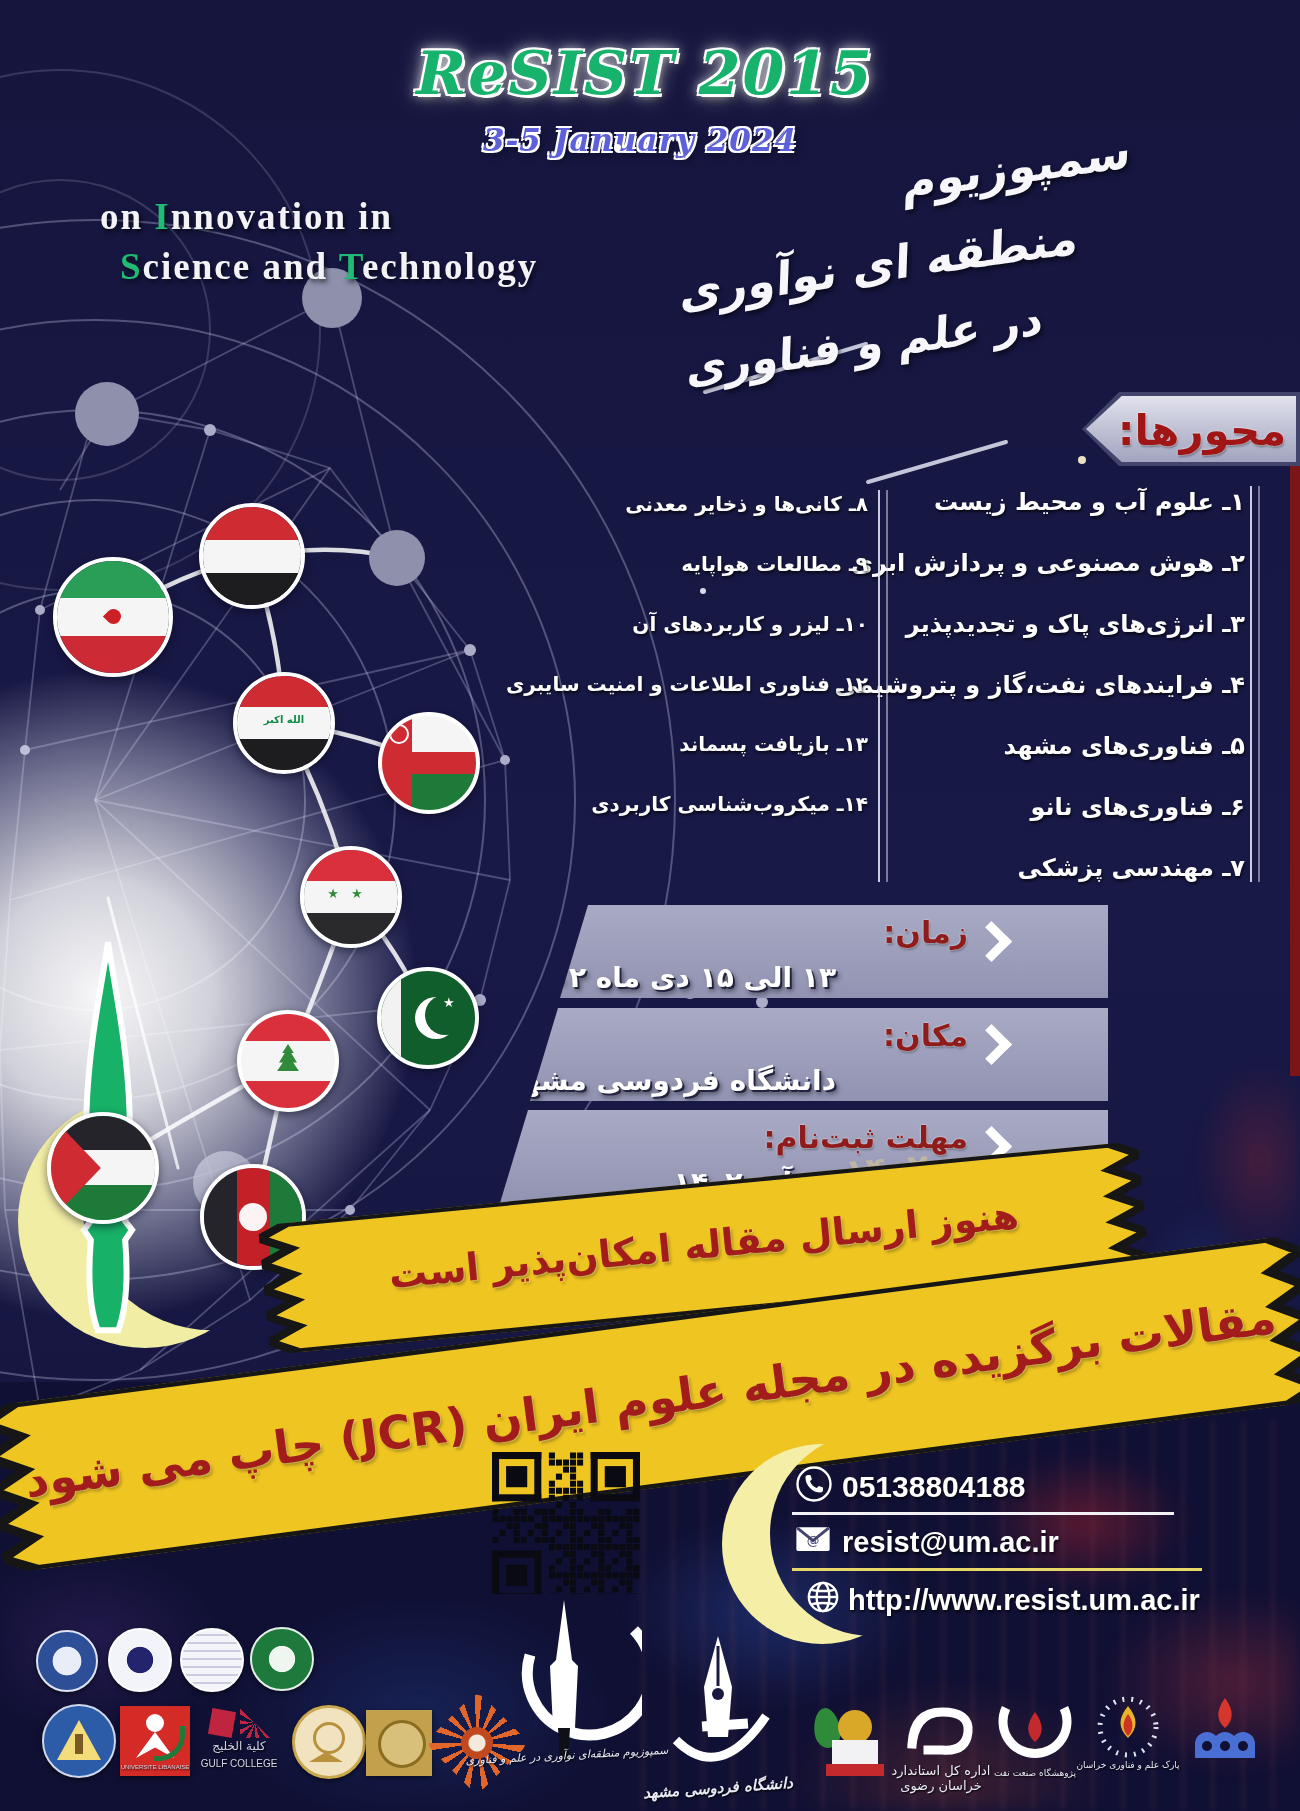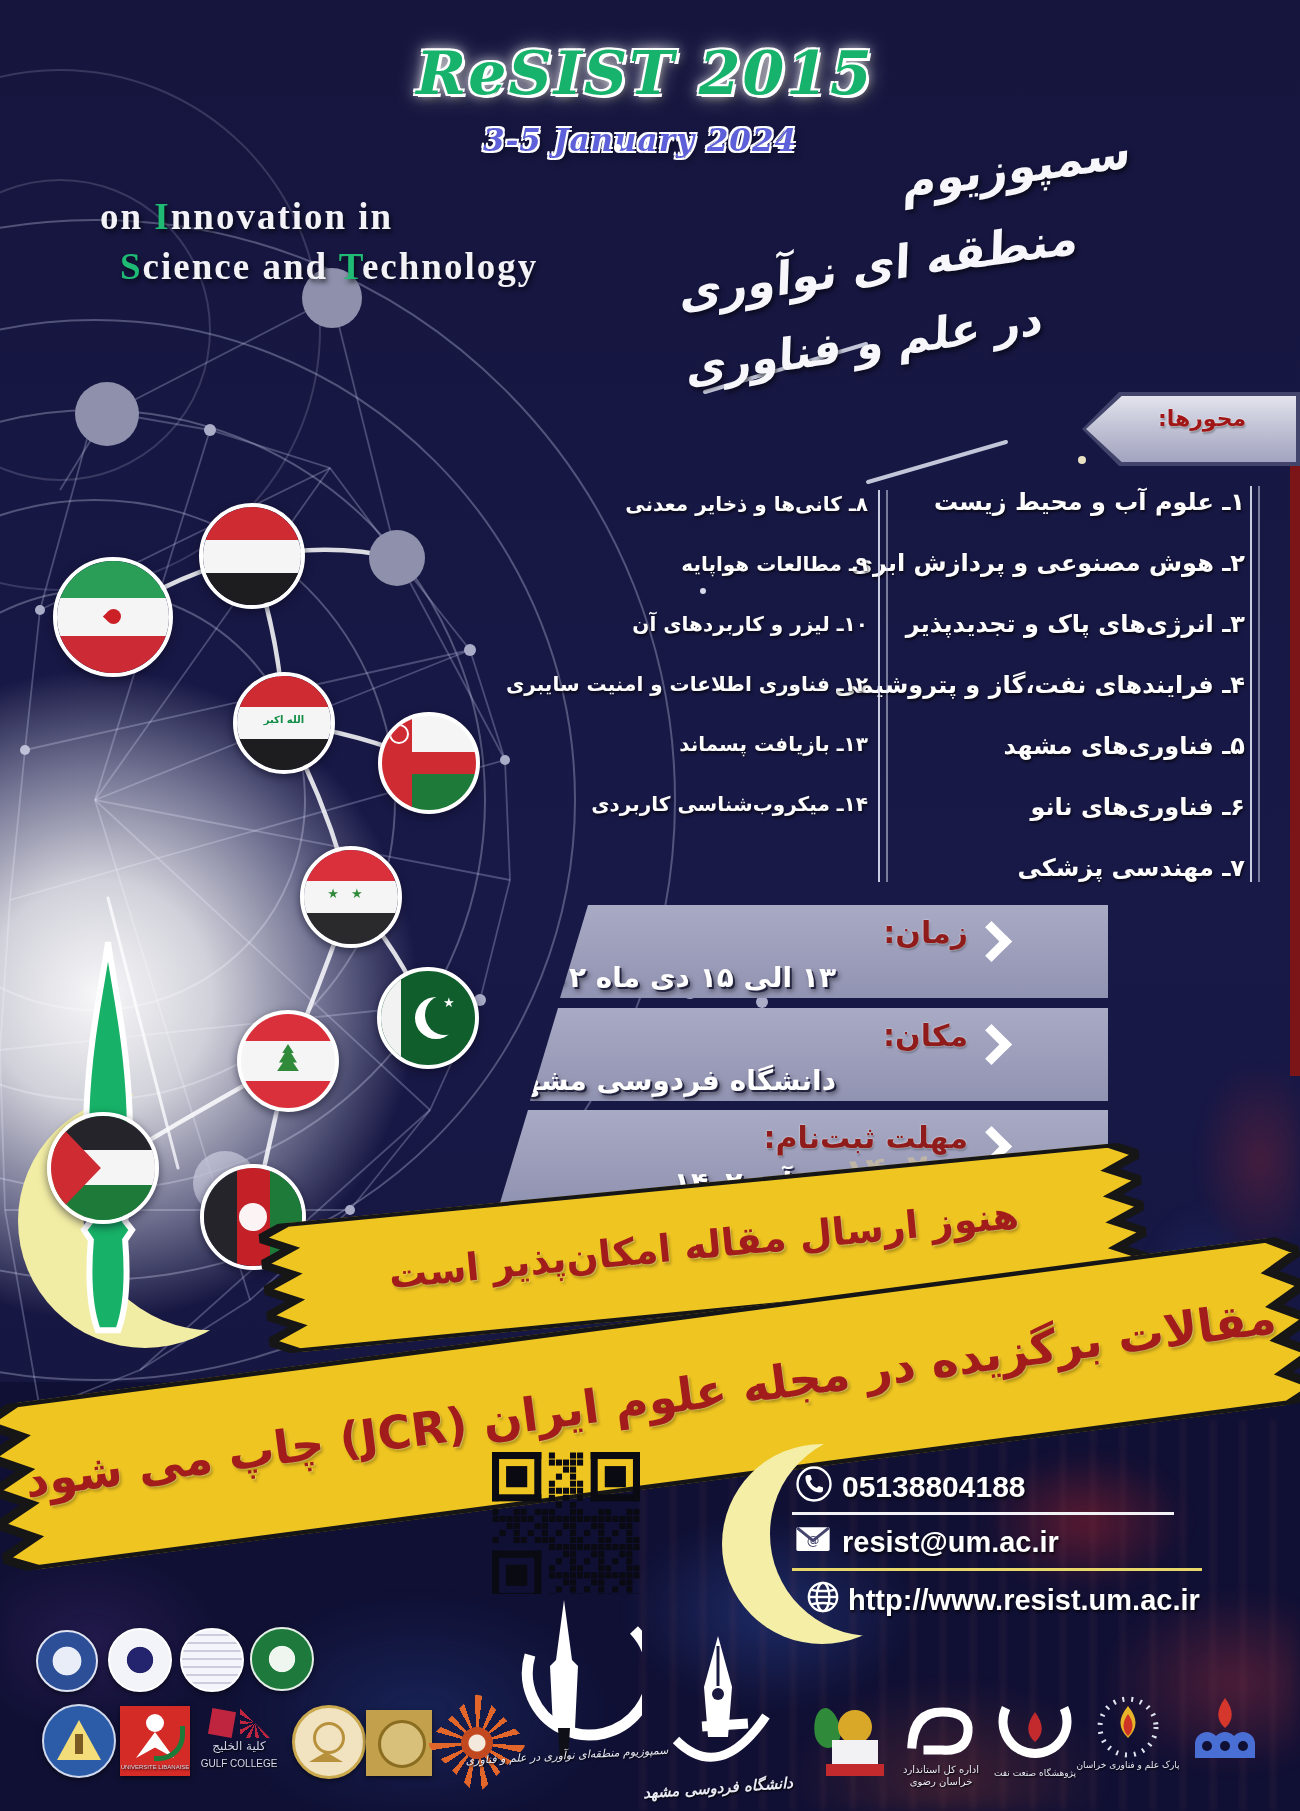--- a/index.html
+++ b/index.html
@@ -41,21 +41,21 @@
   .en-title .gr{color:#1fbb74;}
   .fa-line{color:#f7f7fb;font-weight:bold;text-shadow:2px 3px 5px rgba(0,0,0,.6);
     transform:rotate(-8deg) skewX(-10deg);direction:rtl;white-space:nowrap;}
   
   .axes-badge{left:1082px;top:392px;width:218px;height:74px;
     clip-path:polygon(100% 0,17% 0,0 50%,17% 100%,100% 100%);background:#42446c;}
   .axes-badge-in{left:4px;top:4px;width:210px;height:66px;
     clip-path:polygon(100% 0,17% 0,0 50%,17% 100%,100% 100%);
     background:linear-gradient(180deg,#e3e4ee 0%,#c3c4d6 45%,#a2a4c0 100%);}
   .axes-badge-txt{left:30px;top:14px;width:180px;text-align:center;direction:rtl;
-    font-size:22px;font-weight:bold;color:#a01616;text-shadow:0 0 2px #fff,1px 2px 2px rgba(0,0,0,.35);}
+    font-size:42px;font-weight:bold;color:#a01616;text-shadow:0 0 2px #fff,1px 2px 2px rgba(0,0,0,.35);}
   .topic-list{direction:rtl;list-style:none;margin:0;padding:0;color:#fdfdfd;font-weight:bold;
     text-shadow:1px 2px 3px rgba(0,0,0,.7);}
   .topic-list li{white-space:nowrap;text-align:right;}
   .tr-list{right:55px;top:472px;font-size:24px;} .tr-list li{height:61px;line-height:61px;}
   .tl-list{right:432px;top:474px;font-size:20px;} .tl-list li{height:60px;line-height:60px;}
   .vdiv{width:6px;border-left:2px solid rgba(222,224,242,.9);border-right:2px solid rgba(222,224,242,.5);}
   
   .band{left:0;width:1108px;height:93px;background:linear-gradient(180deg,#a9aac4 0%,#9193b2 100%);}
   .band .lbl{position:absolute;right:140px;top:10px;direction:rtl;font-size:30px;font-weight:bold;
     color:#8f1b1b;text-shadow:0 0 2px rgba(255,255,255,.9),1px 2px 2px rgba(0,0,0,.3);white-space:nowrap;}
@@ -557,21 +557,21 @@
   <div class="abs" style="left:802px;top:1702px;width:90px;height:92px;">
     <div class="abs" style="left:12px;top:6px;width:26px;height:40px;background:#2f8a3a;border-radius:50% 50% 50% 50%/60% 60% 40% 40%;transform:rotate(-8deg);"></div>
     <div class="abs dot" style="left:36px;top:8px;width:34px;height:34px;background:#d9a828;"></div>
     <div class="abs" style="left:30px;top:38px;width:46px;height:26px;background:#f2f2f4;"></div>
     <div class="abs" style="left:24px;top:62px;width:58px;height:12px;background:#c22a2e;"></div>
   </div>
   <div class="abs" style="left:898px;top:1700px;width:86px;height:92px;">
     <svg width="86" height="64" viewBox="0 0 86 64">
       <path d="M14 44 Q16 12 44 12 Q72 12 70 32 Q68 52 44 50 L30 50" fill="none" stroke="#fff" stroke-width="9" stroke-linecap="square"></path>
     </svg>
-    <div class="abs cap" style="left:-12px;top:64px;width:110px;font-size:10px;">اداره کل استاندارد خراسان رضوی</div>
+    <div class="abs cap" style="left:-12px;top:64px;width:110px;font-size:13px;">اداره کل استاندارد خراسان رضوی</div>
   </div>
   <div class="abs" style="left:992px;top:1698px;width:86px;height:94px;">
     <svg width="86" height="70" viewBox="0 0 86 70">
       <path d="M14 10 A32 32 0 1 0 72 10" fill="none" stroke="#fff" stroke-width="9"></path>
       <path d="M43 14 C52 26 52 36 43 44 C34 36 34 26 43 14 Z" fill="#c22a2e"></path>
     </svg>
     <div class="abs cap" style="left:-10px;top:70px;width:106px;font-size:9px;">پژوهشگاه صنعت نفت</div>
   </div>
   <div class="abs" style="left:1088px;top:1692px;width:80px;height:100px;">
     <svg width="80" height="70" viewBox="0 0 80 70">

